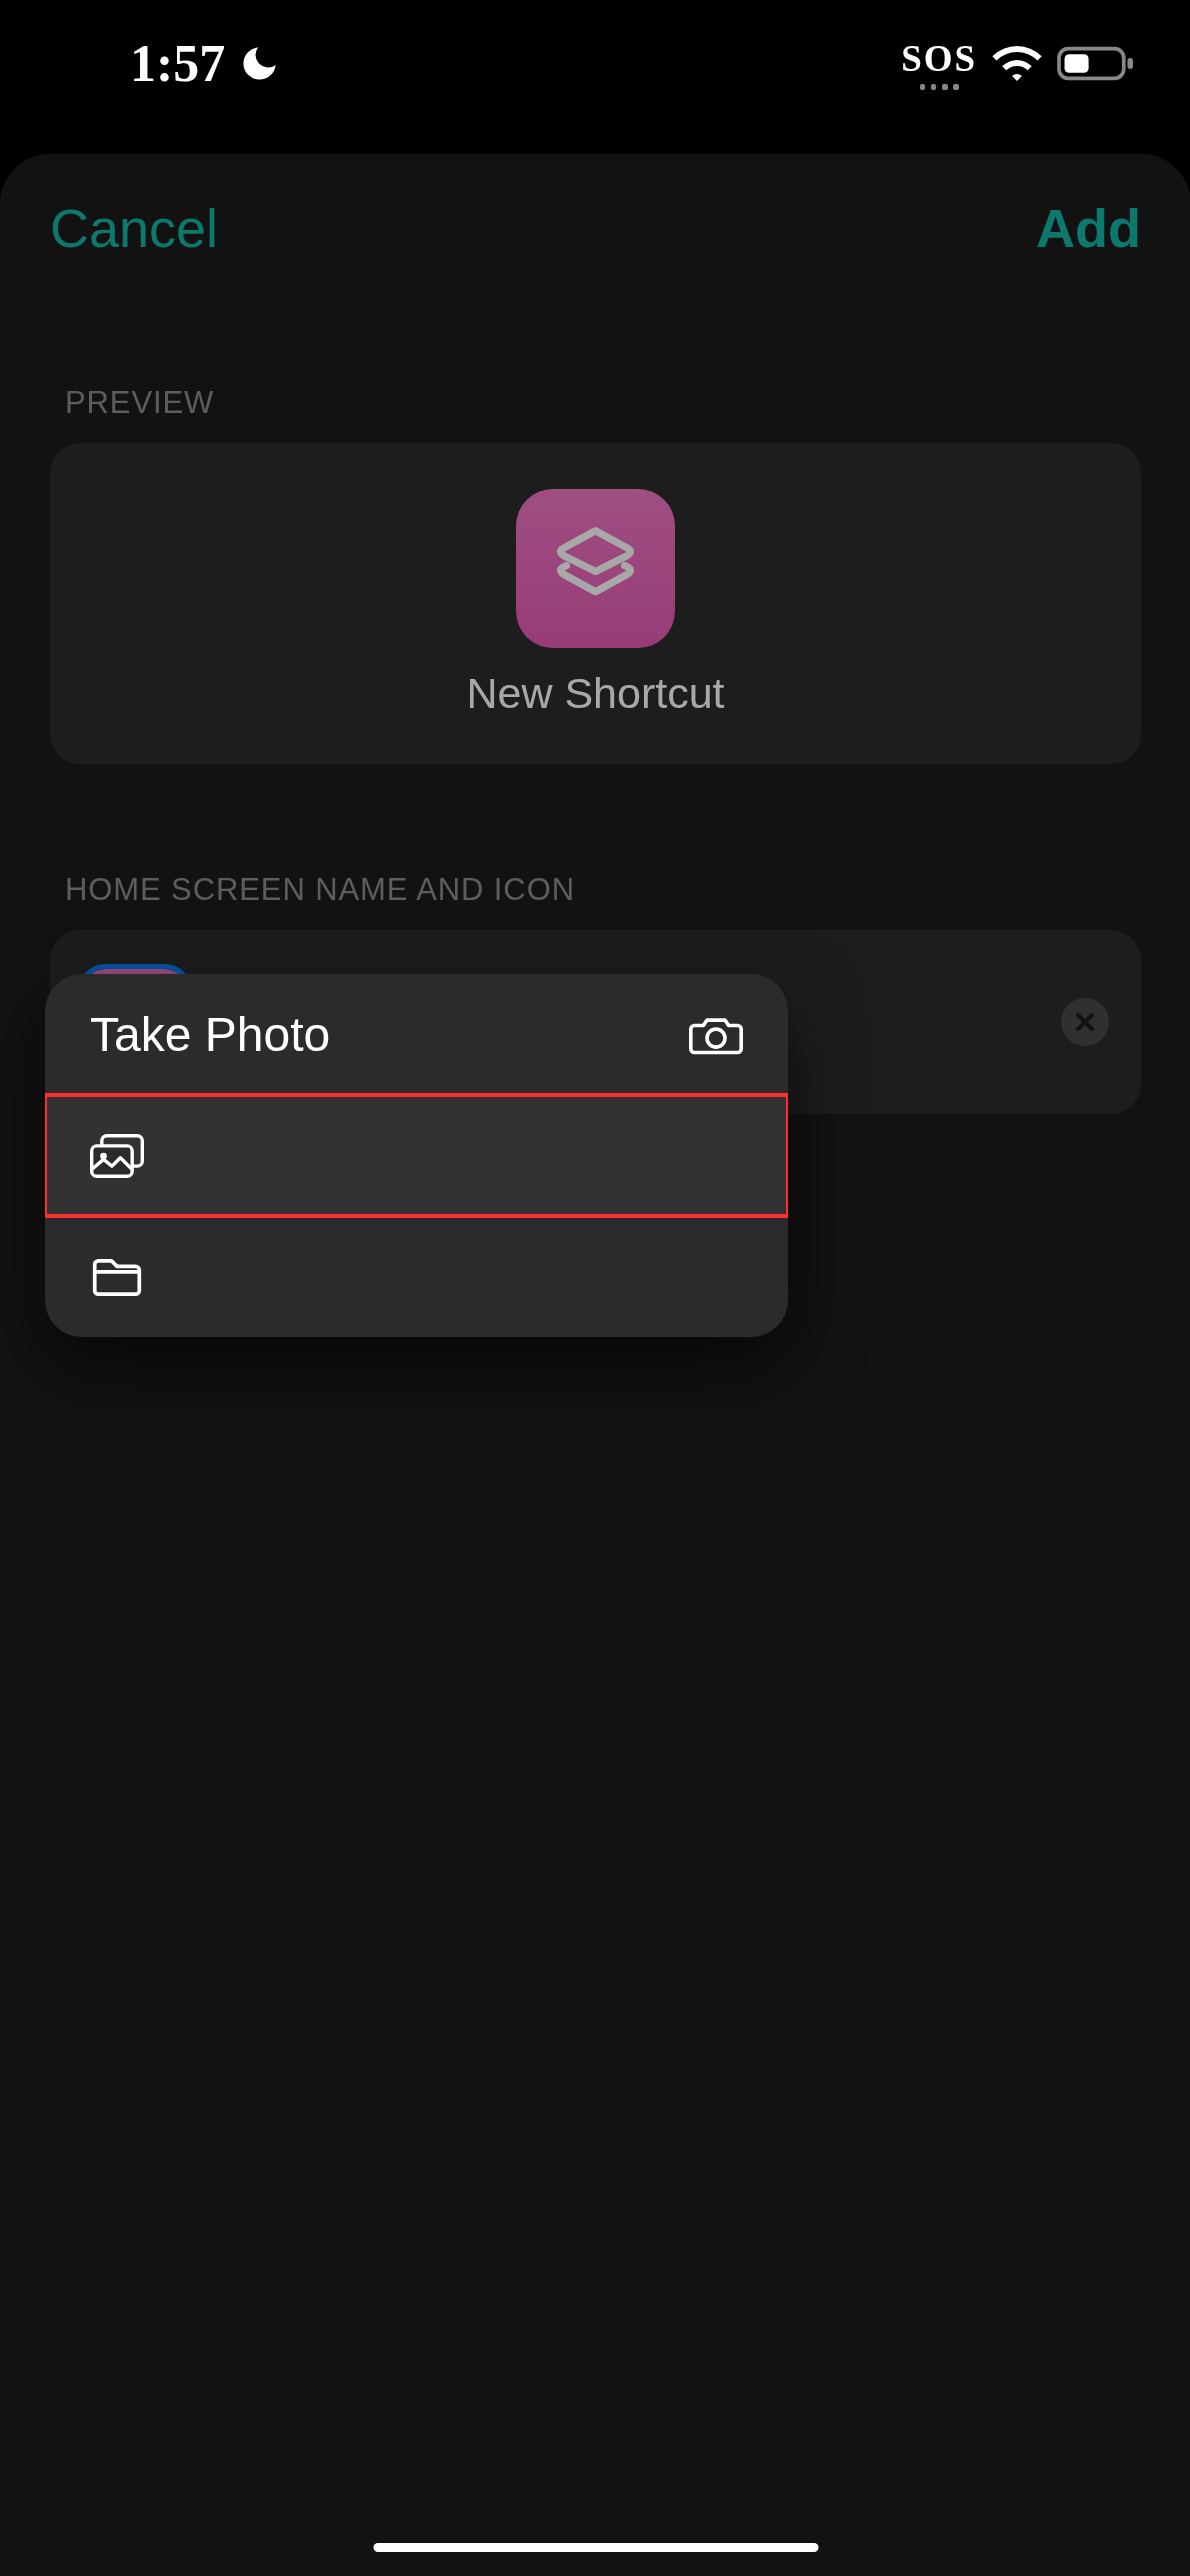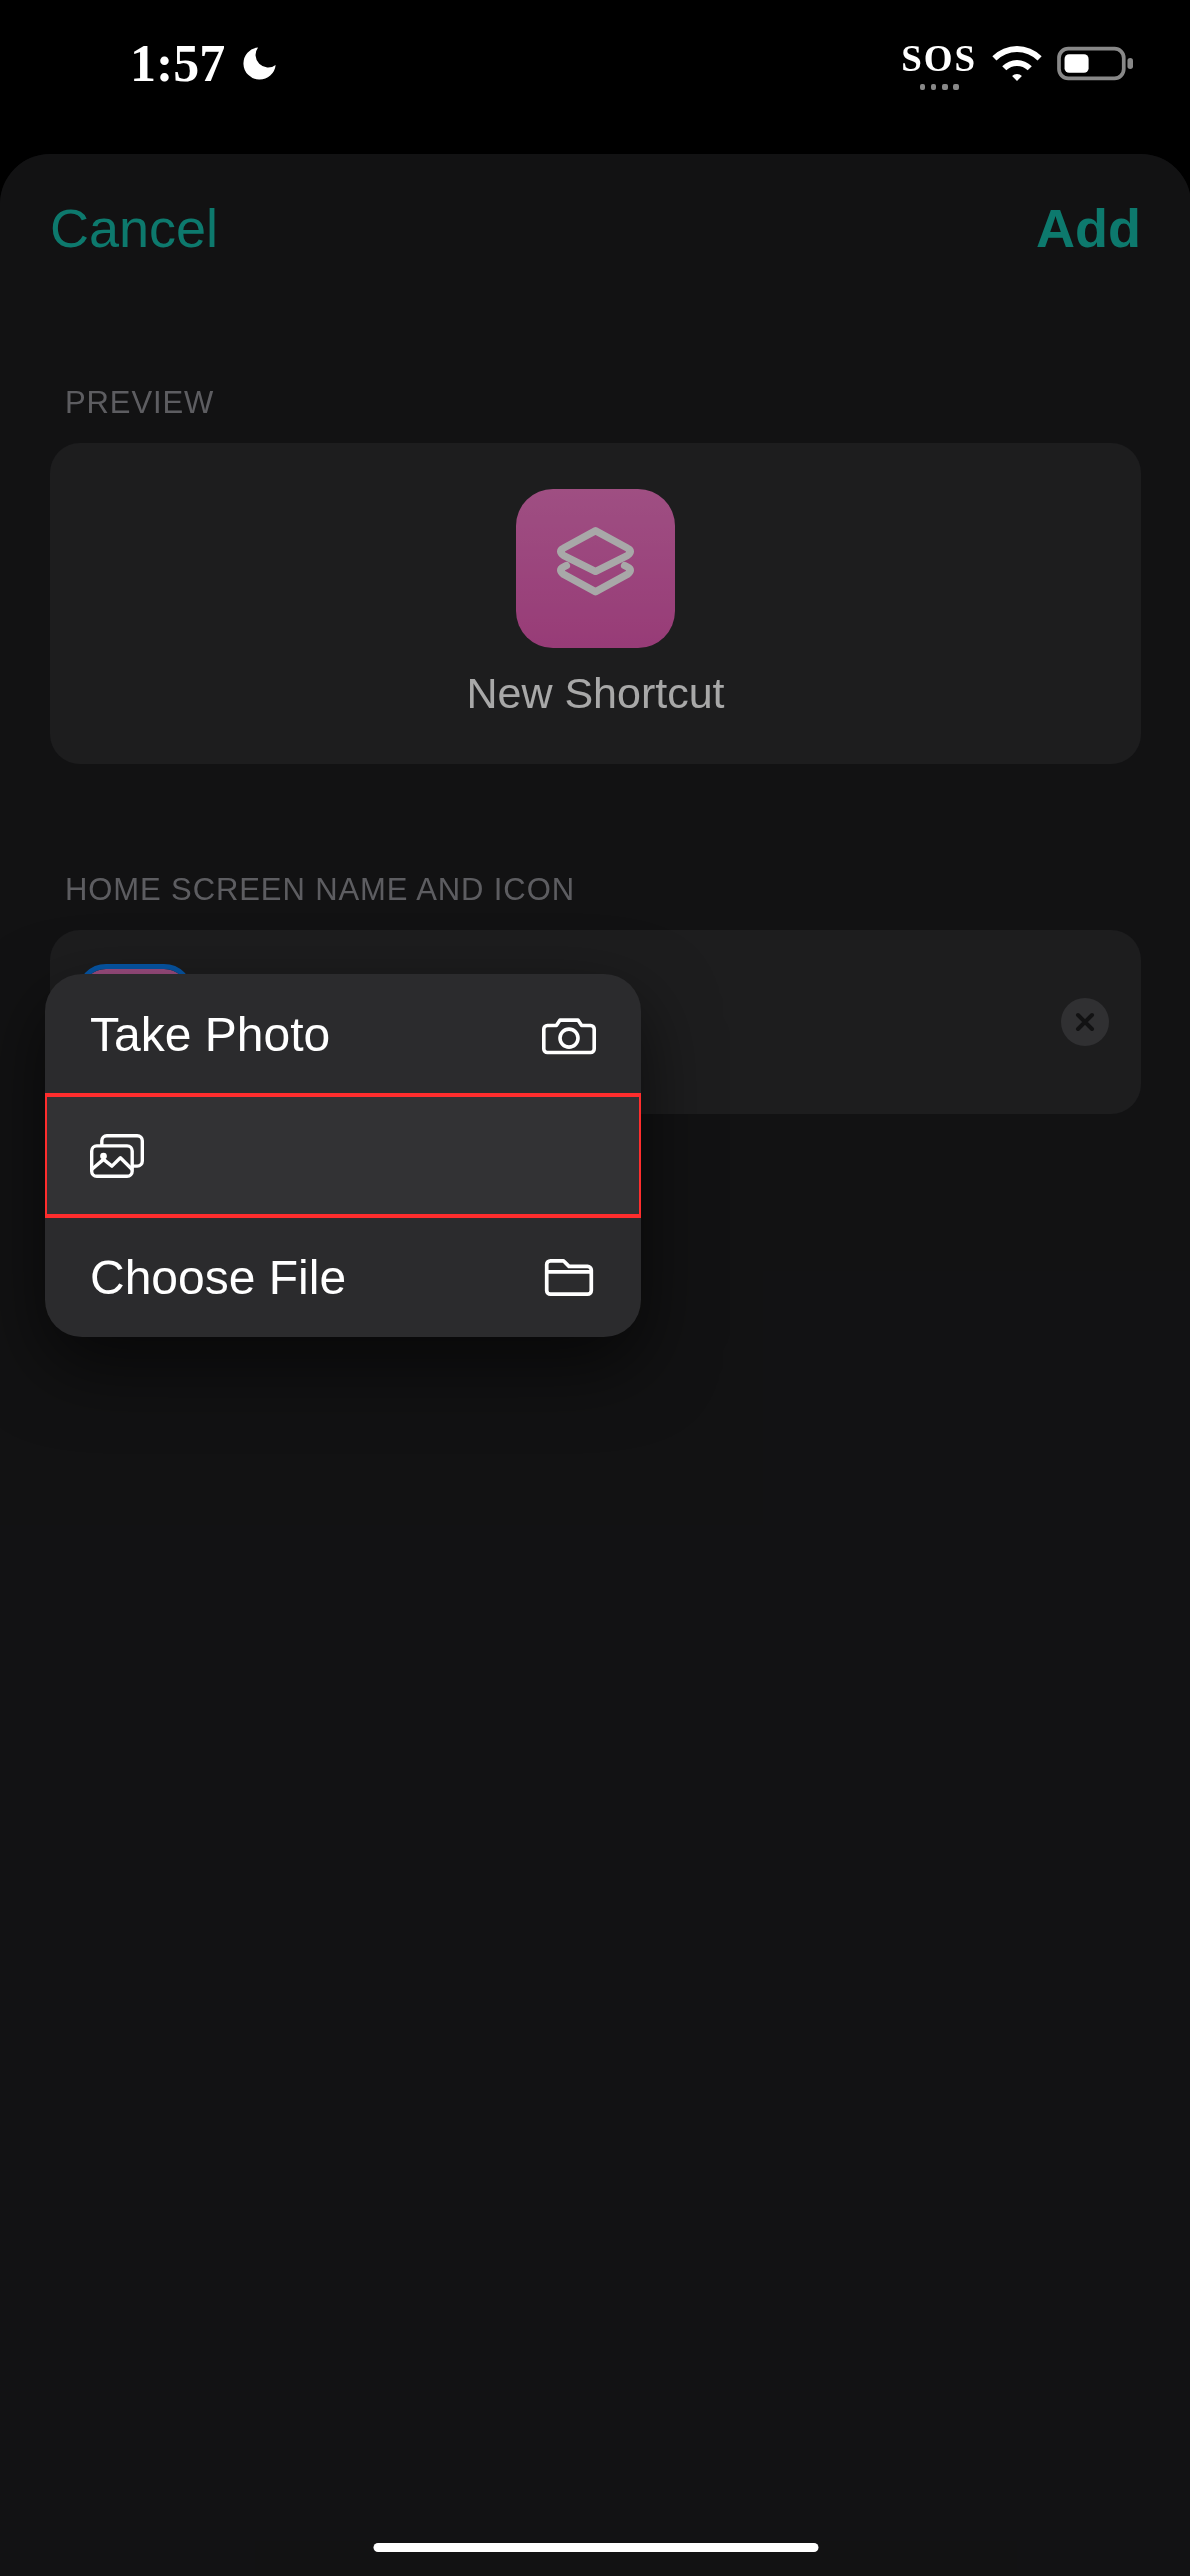--- a/index.html
+++ b/index.html
@@ -25,21 +25,21 @@
   .preview-card { height: 321px; display: flex; flex-direction: column; align-items: center; justify-content: center; gap: 20.4px; }
   .app-icon-lg { width: 159px; height: 159px; border-radius: 37px; background: linear-gradient(180deg,#f178c6 0%, #e65bb5 100%); display:flex; align-items:center; justify-content:center; }
   .app-icon-sm { width: 106px; height: 106px; border-radius: 24px; background: linear-gradient(180deg,#f178c6 0%, #e65bb5 100%); display:flex; align-items:center; justify-content:center; outline: 5.6px solid #0a84ff; outline-offset: 0px; }
   .preview-name { font-size: 43px; font-weight: 400; color:#fff; }
   .section-name-label { margin-top: 108px; }
   .name-card { height: 184px; display: flex; align-items: center; padding: 0 32px 0 32px; gap: 33px; }
   .name-input { flex: 1; background: transparent; border: none; color: #fff; font-size: 54px; outline: none; }
   .clear-btn { width: 48px; height: 48px; border-radius: 50%; background: #49494c; display:flex; align-items:center; justify-content:center; }
   .footer-text { color: #8e8e93; font-size: 39px; padding: 26px 65px 0 65px; line-height: 1.35; }
   
-  .menu { position: absolute; left: 45px; top: 974px; width: 596px; background: #2b2b2d; border-radius: 37px; overflow: hidden; box-shadow: 0 28px 74px rgba(0,0,0,0.6); z-index: 50; text-align: right; }
+  .menu { position: absolute; left: 45px; top: 974px; width: 743px; background: #2b2b2d; border-radius: 37px; overflow: hidden; box-shadow: 0 28px 74px rgba(0,0,0,0.6); z-index: 50; text-align: right; }
   .menu-item { display: flex; align-items: center; justify-content: space-between; padding: 0 45px; height: 121px; font-size: 48px; color: #fff; border-top: 0.9px solid rgba(255,255,255,0.08); }
   .menu-item:first-child { border-top: none; }
   .menu-item.highlighted { outline: 4.6px solid #ff2d2d; outline-offset: -2.8px; background:#323234; }
   .menu-icon { width: 54px; height: 54px; display:flex; align-items:center; justify-content:center; }
   
   .home-indicator { position: absolute; bottom: 24px; left: 50%; transform: translateX(-50%); width: 445px; height: 9.3px; background: #fff; border-radius: 9.3px; }
   svg { display:block; }
 </style>
 </head>
 <body>
@@ -135,21 +135,20 @@
       <span class="menu-icon">
         <svg width="57" height="46" viewBox="0 0 32 26" fill="none" stroke="#fff" stroke-width="2" stroke-linejoin="round">
           <rect x="7" y="1" width="24" height="18" rx="3"></rect>
           <rect x="1" y="7" width="24" height="18" rx="3" fill="#2b2b2d"></rect>
           <circle cx="8" cy="13" r="2" fill="#fff" stroke="none"></circle>
           <path d="M1 21 l7 -6 l5 4 l5 -5 l7 7" fill="none"></path>
         </svg>
       </span>
     </div>
     <div class="menu-item">
-      <span>Choose File</span>
       <span class="menu-icon">
         <svg width="52" height="41" viewBox="0 0 28 22" fill="none" stroke="#fff" stroke-width="2" stroke-linejoin="round">
           <path d="M2 4 a2 2 0 0 1 2 -2 h7 l3 3 h10 a2 2 0 0 1 2 2 v11 a2 2 0 0 1 -2 2 H4 a2 2 0 0 1 -2 -2 z"></path>
           <path d="M2 8 h24"></path>
         </svg>
       </span>
     </div>
   </div>
 
   <div class="home-indicator"></div>

